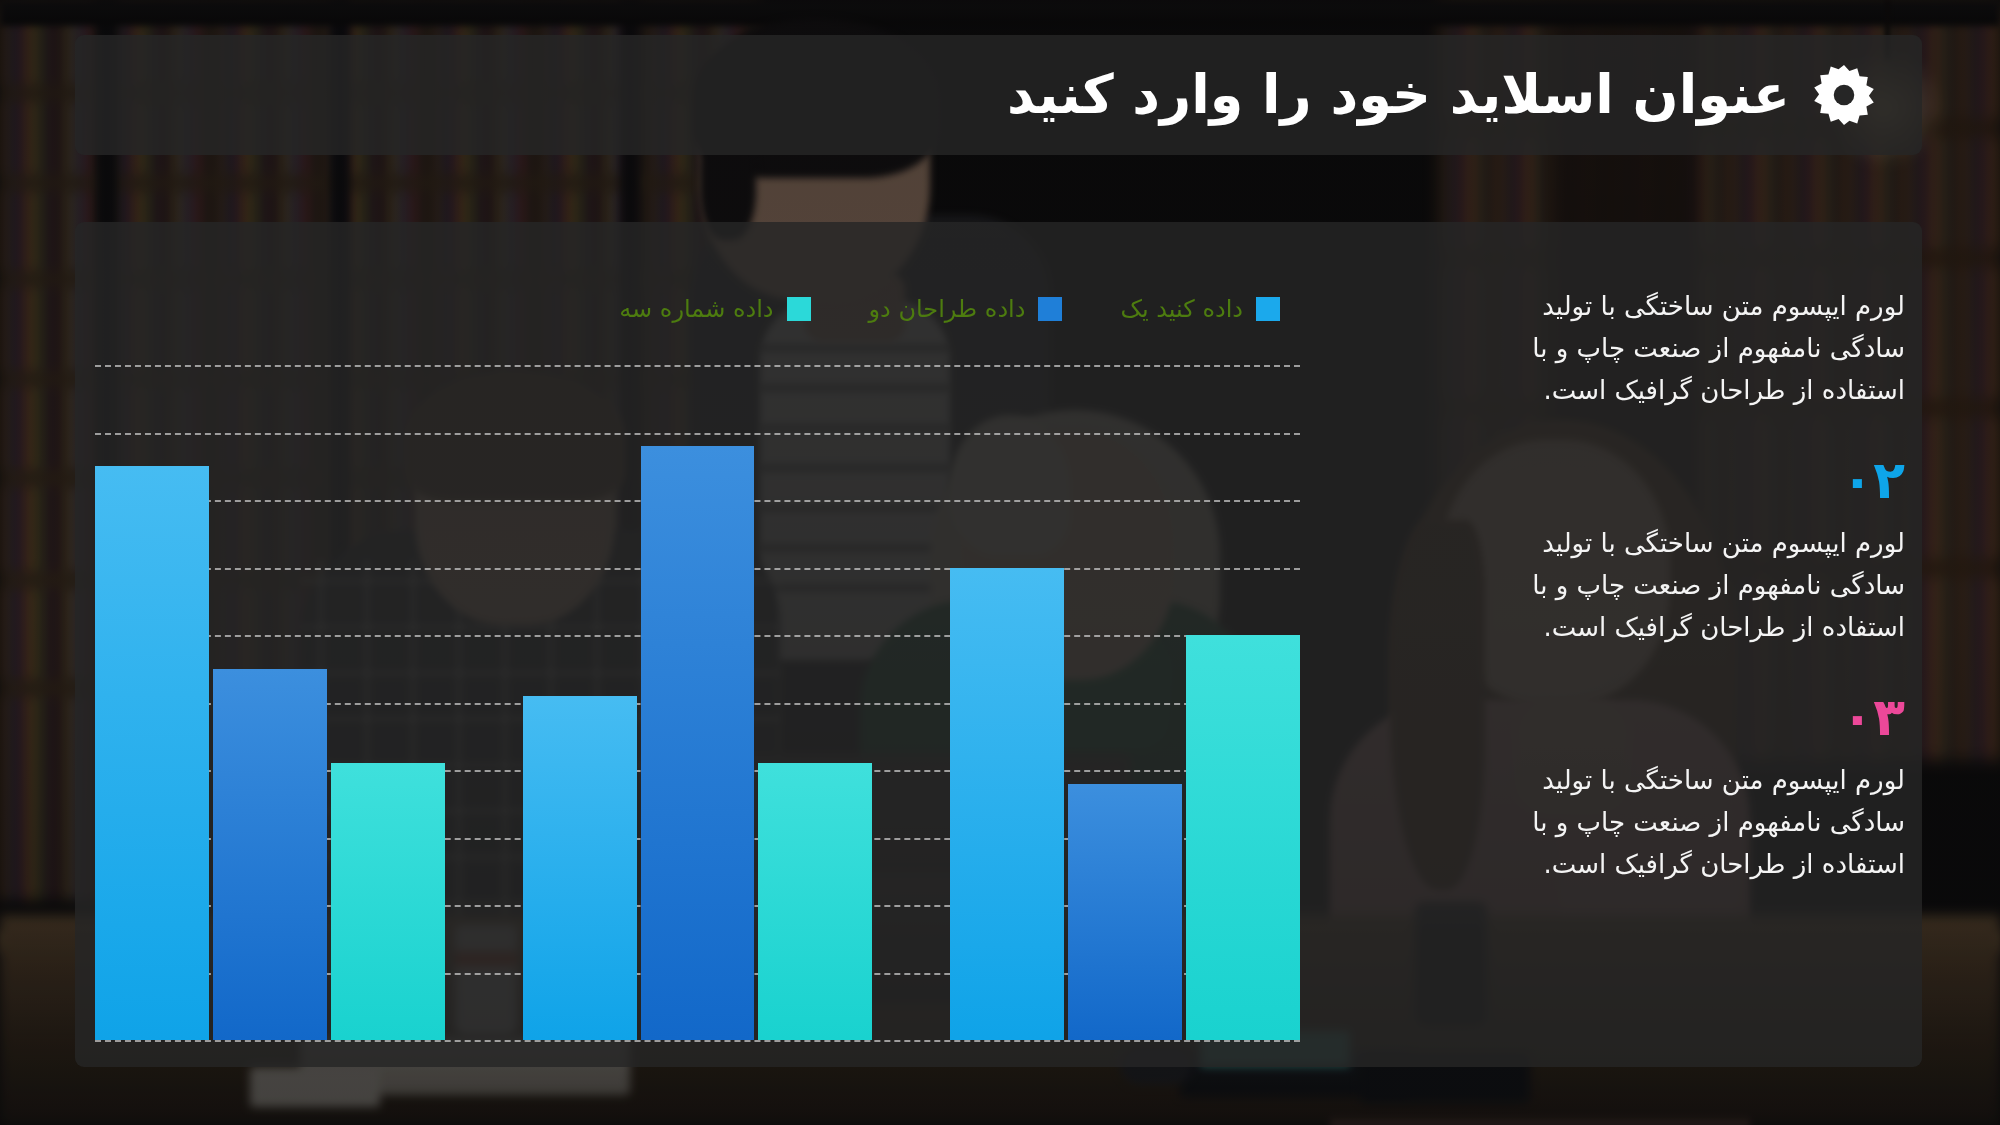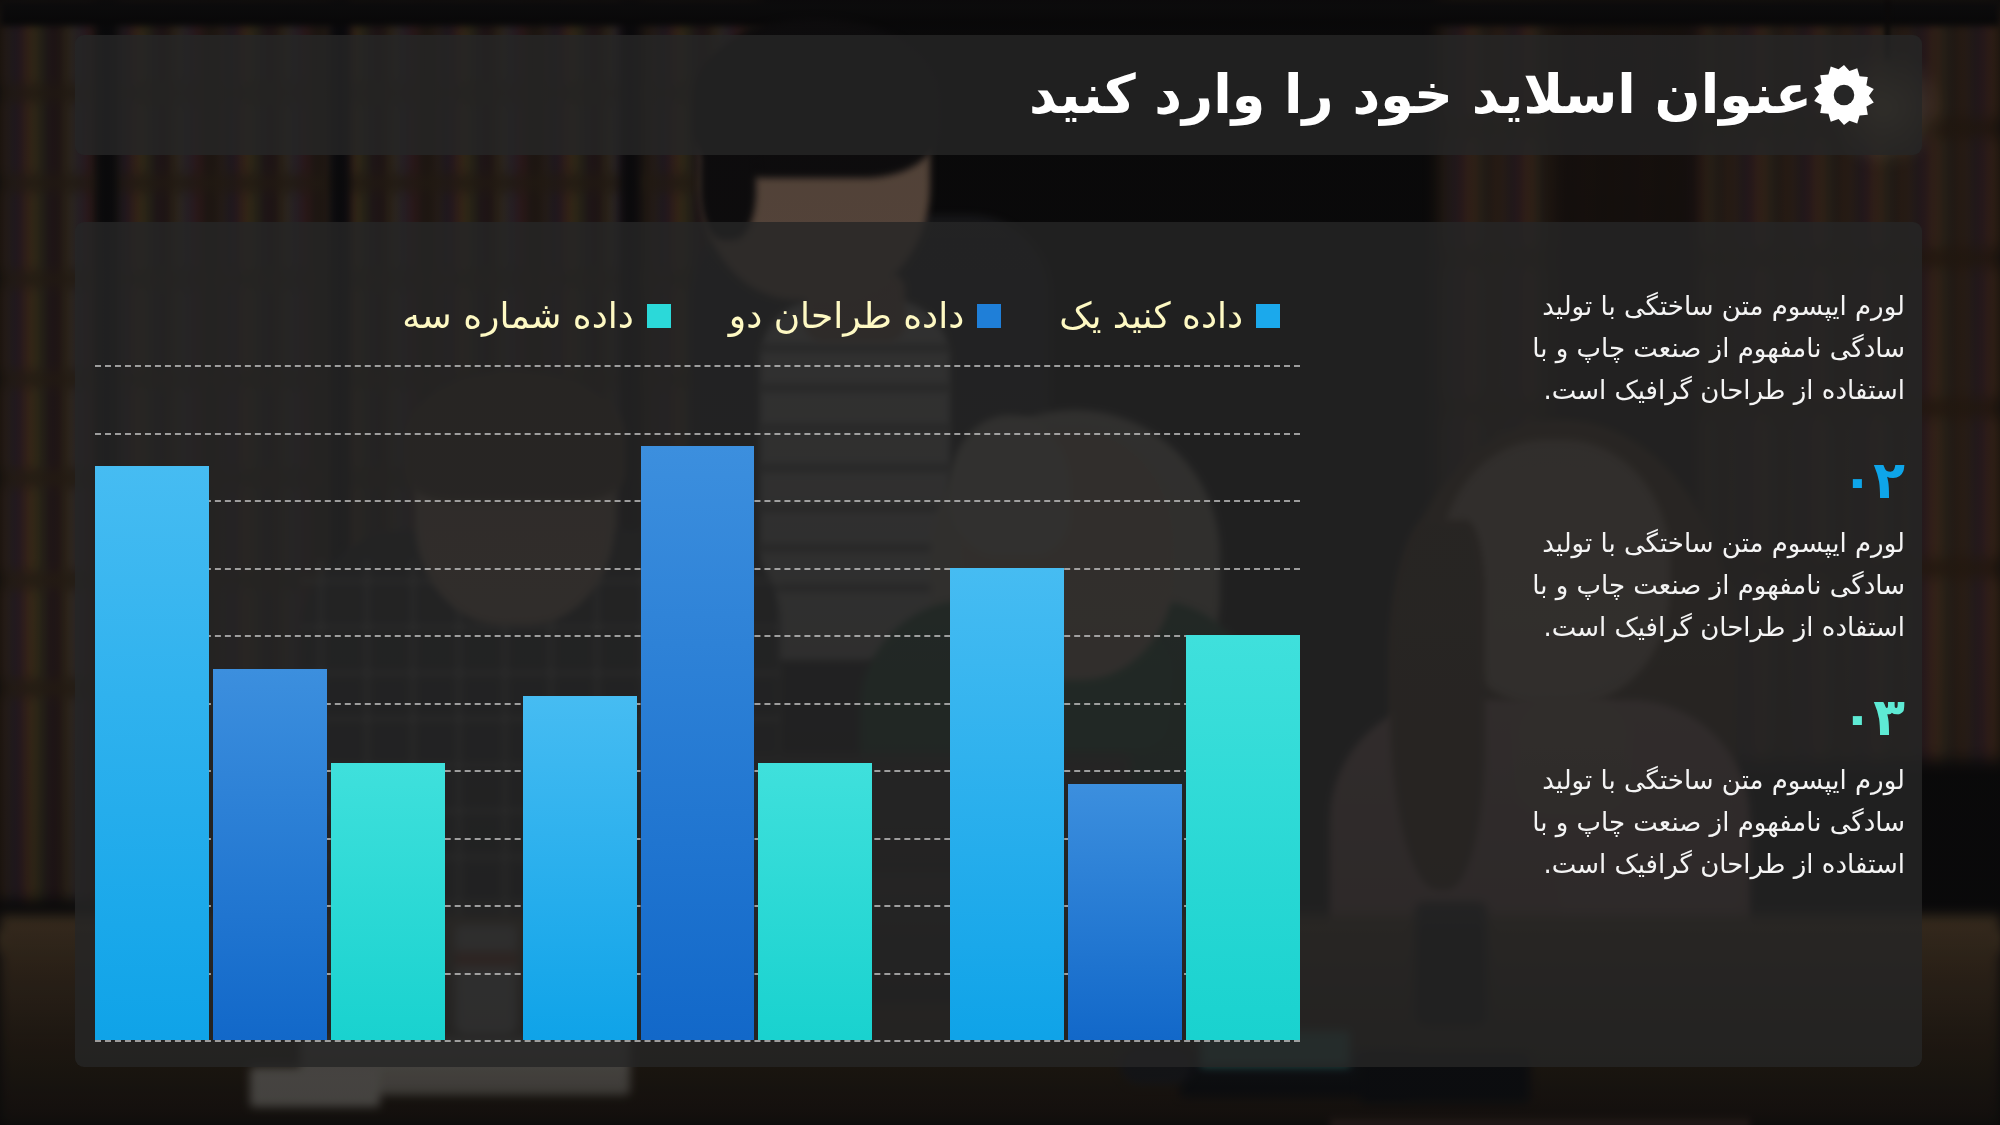--- a/index.html
+++ b/index.html
@@ -128,37 +128,37 @@
   }
   .bg-dim2{position:absolute;inset:0;background:rgba(10,10,12,.12);}
 
   
   .panel{position:absolute;background:rgba(38,38,38,.82);border-radius:9px;}
   .header-panel{left:75px;top:35px;width:1847px;height:120px;}
   .body-panel{left:75px;top:222px;width:1847px;height:845px;}
 
   .header-inner{
     position:absolute;inset:0;display:flex;align-items:center;justify-content:flex-start;
-    padding-right:46px;box-sizing:border-box;
+    padding-right:46px;gap:22px;box-sizing:border-box;
   }
   .slide-title{
     color:#ffffff;font-size:54px;font-weight:bold;line-height:1;white-space:nowrap;
     letter-spacing:0px;
   }
   .gear-icon{width:64px;height:64px;flex:0 0 auto;display:block;}
 
   
   .chart-area{position:absolute;left:95px;top:255px;width:1205px;height:800px;}
   .legend{
     position:absolute;right:20px;top:40px;display:flex;flex-direction:row;gap:58px;
     align-items:center;
   }
   .legend-item{display:flex;flex-direction:row;align-items:center;gap:13px;}
   .legend-sw{width:24px;height:24px;flex:0 0 auto;display:block;}
-  .legend-label{color:#fef9c3;font-size:36px;white-space:nowrap;}
+  .legend-label{color:#4d7c0f;font-size:24px;white-space:nowrap;}
 
   .plot{position:absolute;left:0;top:110px;width:1205px;height:675px;}
   .grid{position:absolute;inset:0;}
   .gridline{
     position:absolute;left:0;width:100%;height:0;
     border-top:2px dashed rgba(205,205,205,.72);
   }
   .bars{position:absolute;left:0;bottom:0;width:100%;height:100%;}
   .bar{position:absolute;bottom:0;}
 
@@ -286,16 +286,16 @@
 
 <div class="sidebar">
   <div class="side-item">
     <div class="side-text">لورم ایپسوم متن ساختگی با تولید سادگی نامفهوم از صنعت چاپ و با استفاده از طراحان گرافیک است.</div>
   </div>
   <div class="side-item">
     <div class="side-num" style="color: #0ea5e9;">۰۲</div>
     <div class="side-text">لورم ایپسوم متن ساختگی با تولید سادگی نامفهوم از صنعت چاپ و با استفاده از طراحان گرافیک است.</div>
   </div>
   <div class="side-item">
-    <div class="side-num" style="color: #5eead4;">۰۳</div>
+    <div class="side-num" style="color: #ec4899;">۰۳</div>
     <div class="side-text">لورم ایپسوم متن ساختگی با تولید سادگی نامفهوم از صنعت چاپ و با استفاده از طراحان گرافیک است.</div>
   </div>
 </div>
 
 </body></html>

